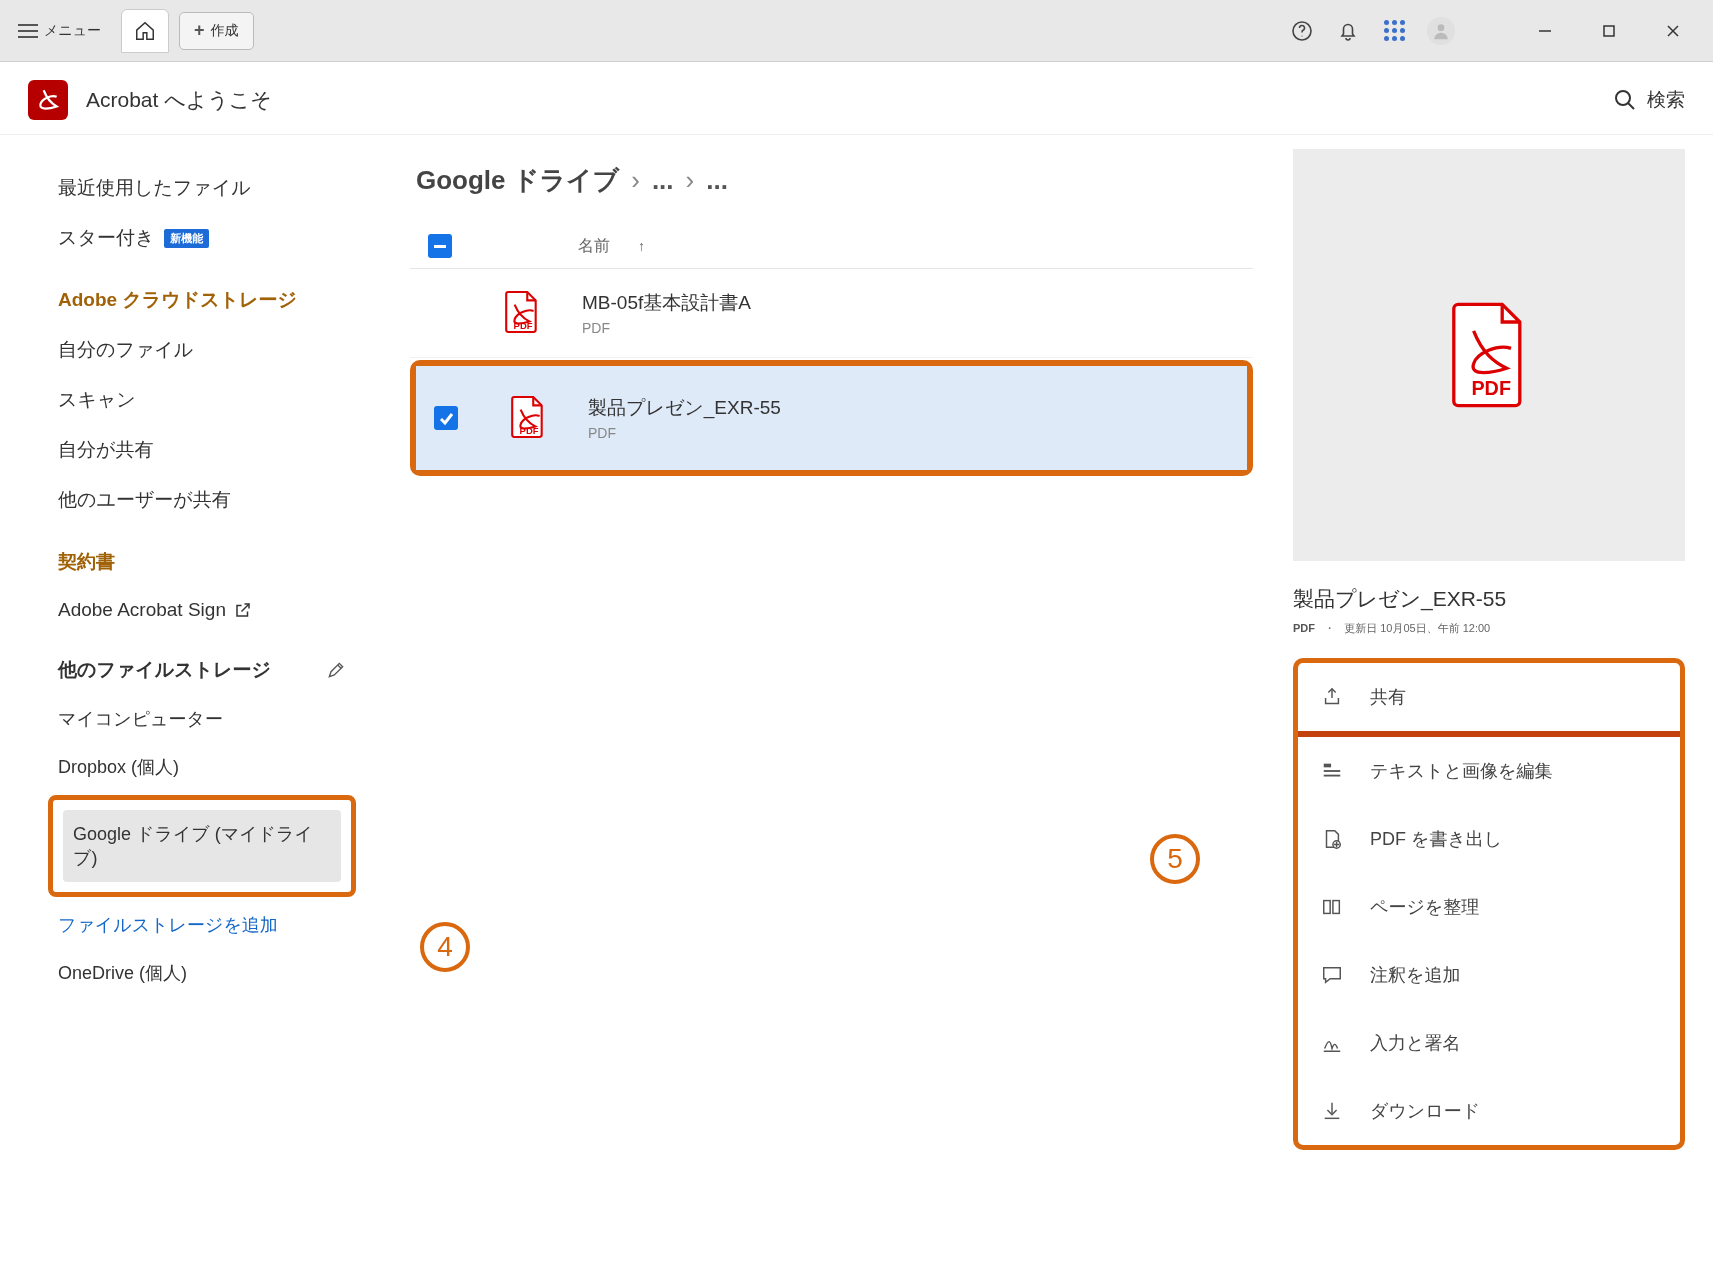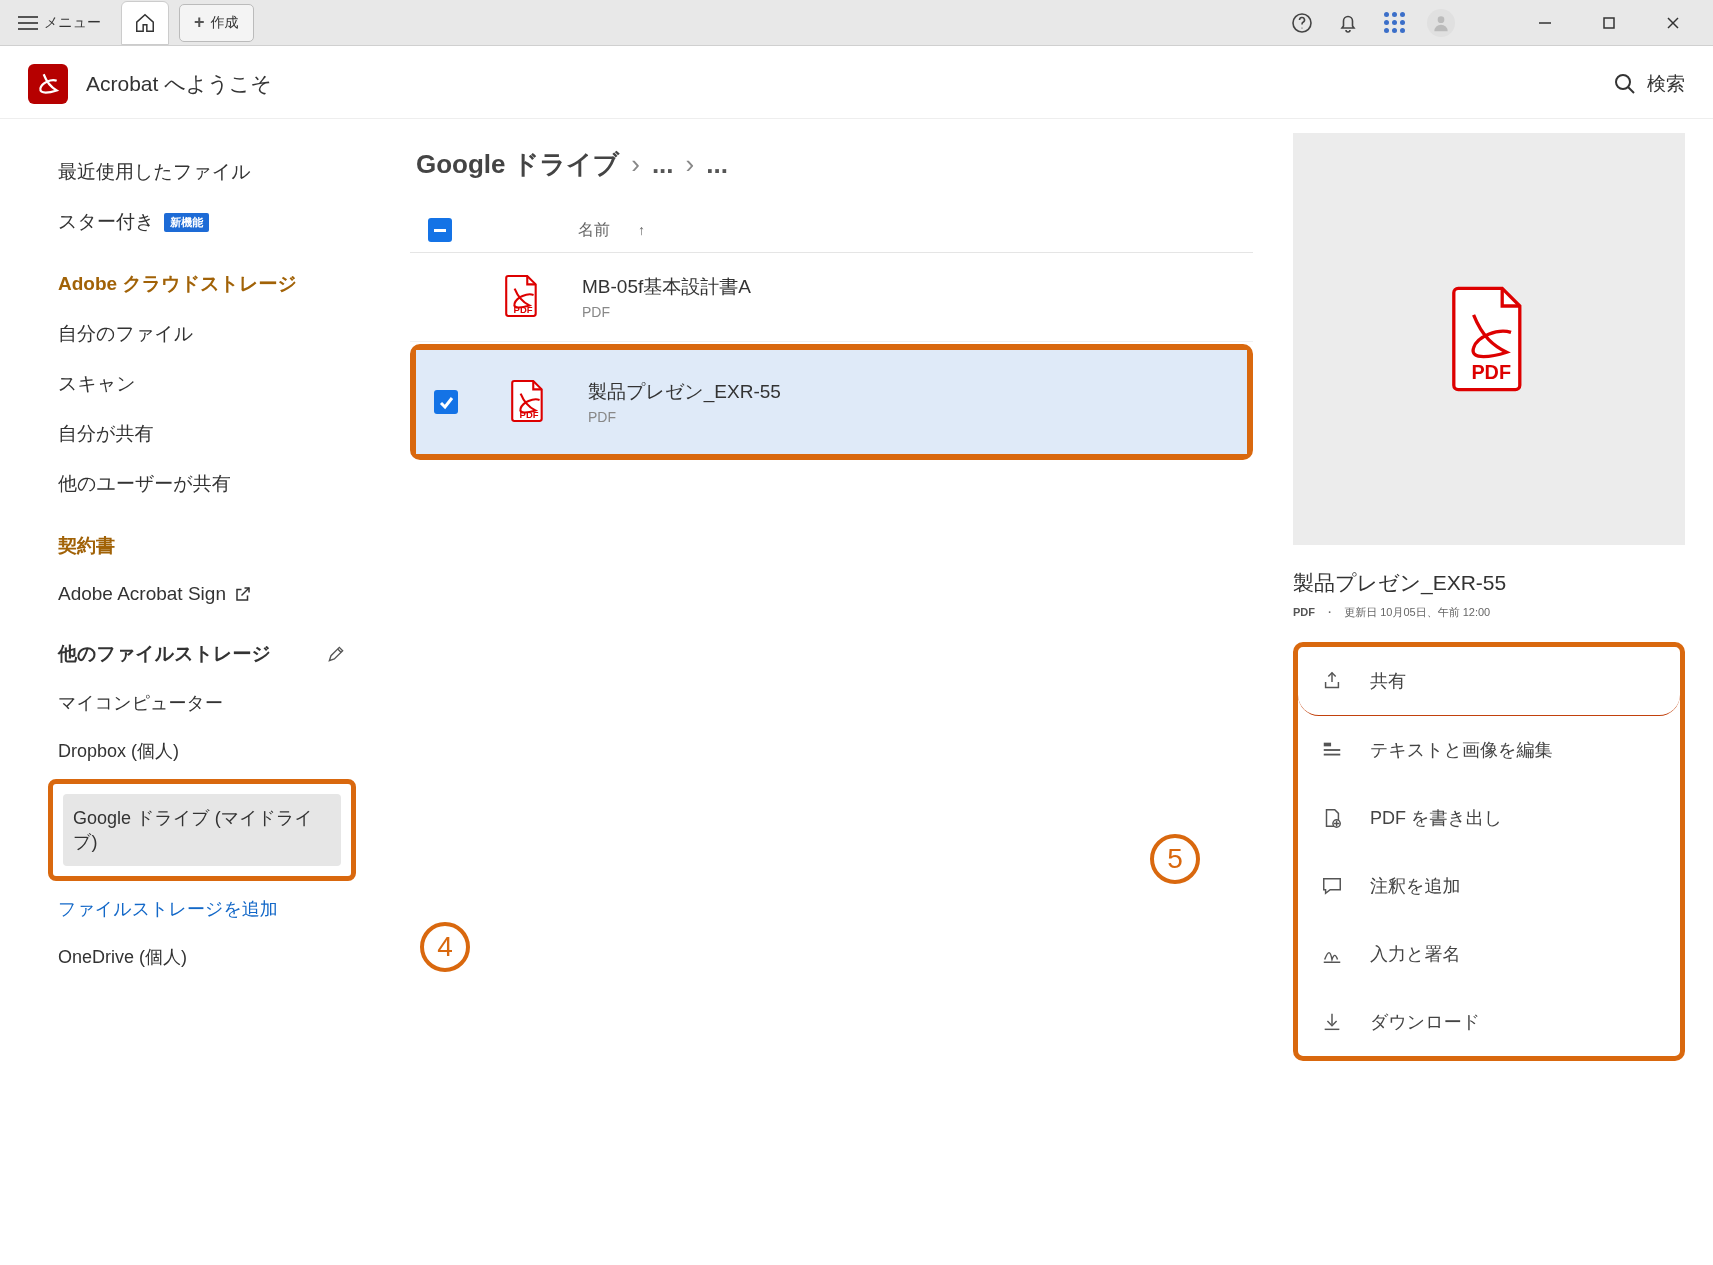--- a/index.html
+++ b/index.html
@@ -1,19 +1,19 @@
 <!DOCTYPE html>
 <html><head>
 <meta charset="utf-8">
 <style>
   * { box-sizing: border-box; margin: 0; padding: 0; }
   body { font-family: "Hiragino Kaku Gothic Pro", "Meiryo", sans-serif; font-size: 14px; color: #333; background: #fff; width: 1713px; height: 1265px; transform-origin: top left; }
   
 
-  .titlebar { display:flex; align-items:center; height:46px; background:#e8e8e8; border-bottom:1px solid #d0d0d0; padding:0 8px; gap:8px;}
+  .titlebar { display:flex; align-items:center; height:62px; background:#e8e8e8; border-bottom:1px solid #d0d0d0; padding:0 8px; gap:8px;}
   .tb-left { display:flex; align-items:center; gap:10px; }
   .menu-btn { display:flex; align-items:center; gap:6px; padding:6px 10px; border-radius:4px; cursor:pointer;}
   .hamburger { width:20px; height:14px; display:flex; flex-direction:column; justify-content:space-between;}
   .hamburger span{display:block;height:2px;background:#555;}
   .home-tab { background:#fff; border:1px solid #ccc; border-radius:6px 6px 0 0; padding:8px 12px; display:flex; align-items:center; height:44px;}
   .home-tab svg{width:22px;height:22px;}
   .create-btn { display:flex; align-items:center; gap:6px; background:#f4f4f4; border:1px solid #bbb; border-radius:5px; padding:6px 14px; height:38px; cursor:pointer;}
   .plus{font-size:18px; font-weight:bold; color:#555;}
   .tb-right { margin-left:auto; display:flex; align-items:center; gap:20px; padding-right:10px;}
   .tb-icon{width:26px;height:26px;display:flex;align-items:center;justify-content:center;cursor:pointer;}
@@ -76,21 +76,21 @@
   .detail{width:430px;padding:14px 28px 20px 10px;}
   .thumb{width:100%;height:412px;background:#ececec;display:flex;align-items:center;justify-content:center;}
   .thumb svg{width:90px;height:110px;}
   .d-name{font-size:21px;color:#333;margin-top:24px;}
   .d-meta{font-size:11px;color:#666;margin-top:8px;}
   .d-meta .bold{font-weight:bold;color:#555;}
   .d-actions{border:5px solid #d9680e;border-radius:10px;margin-top:22px;}
   .d-act{display:flex;align-items:center;gap:26px;padding:22px 22px;font-size:18px;color:#444;cursor:pointer;}
   .d-act .ic{width:24px;height:24px;display:flex;align-items:center;justify-content:center;}
   .d-act .ic svg{width:22px;height:22px;stroke:#555;fill:none;stroke-width:1.6;}
-  .d-act.first{border-bottom:1px solid #c2410c;border-radius:21px;}
+  .d-act.first{border-bottom:6px solid #c2410c;}
 </style>
 </head>
 <body>
 
 <svg width="0" height="0" style="position:absolute">
   <defs>
     <g id="pdf-doc-icon">
       <path d="M6 2 h18 l8 8 v28 a2 2 0 0 1 -2 2 h-24 a2 2 0 0 1 -2 -2 v-34 a2 2 0 0 1 2 -2 z" fill="#fff" stroke="#d00" stroke-width="2"></path>
       <path d="M24 2 v8 h8" fill="none" stroke="#d00" stroke-width="2"></path>
       <path d="M12 14 c4 10 10 14 14 16 c-6 2 -16 4 -14 -2 c2 -6 12 -10 18 -8" fill="none" stroke="#d00" stroke-width="2"></path>
@@ -334,20 +334,29 @@
             <svg viewBox="0 0 24 24">
               <path d="M6 3 h9 l4 4 v14 h-13 z"></path>
               <circle cx="17" cy="18" r="4" fill="#fff"></circle>
               <path d="M17 15 v6 M14 18 h6"></path>
             </svg>
           </div>
         <span>PDF を書き出し</span>
       </div>
       <div class="d-act">
         <div class="ic">
+            <svg viewBox="0 0 24 24">
+              <rect x="3" y="5" width="7" height="14"></rect>
+              <rect x="13" y="5" width="7" height="14"></rect>
+            </svg>
+          </div>
+        <span>ページを整理</span>
+      </div>
+      <div class="d-act">
+        <div class="ic">
             <svg viewBox="0 0 24 24" fill="#555" stroke="none">
               <path d="M3 4 h18 v12 h-11 l-5 4 v-4 h-2 z"></path>
             </svg>
           </div>
         <span>注釈を追加</span>
       </div>
       <div class="d-act">
         <div class="ic">
             <svg viewBox="0 0 24 24">
               <path d="M4 18 c4 -10 6 -10 8 0 c2 -6 4 -6 6 0"></path>

